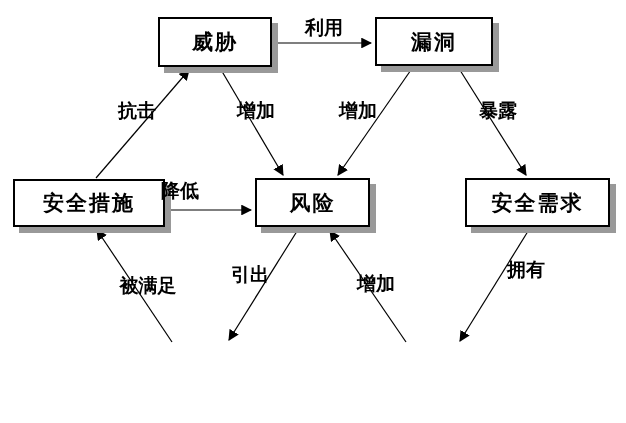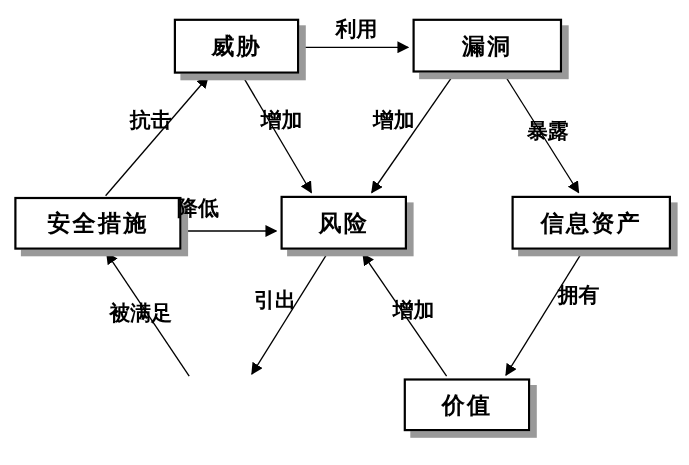--- a/index.html
+++ b/index.html
@@ -61,44 +61,43 @@
       <line x1="168" y1="210" x2="251" y2="210" marker-end="url(#arrow)"></line>
       <line x1="299" y1="228" x2="229" y2="340" marker-end="url(#arrow)"></line>
       <line x1="172" y1="342" x2="97" y2="230" marker-end="url(#arrow)"></line>
       <line x1="406" y1="342" x2="330" y2="231" marker-end="url(#arrow)"></line>
       <line x1="530" y1="228" x2="460" y2="341" marker-end="url(#arrow)"></line>
     </g>
   </svg>
 
   <div class="node" style="left:158px; top:17px;  width:114px; height:50px;">威胁</div>
 
-  <div class="node" style="left:375px; top:17px;  width:136px; height:49px;">漏洞</div>
+  <div class="node" style="left:375px; top:17px;  width:118px; height:49px;">漏洞</div>
 
   <div class="node" style="left:255px; top:178px; width:115px; height:49px;">风险</div>
 
   <div class="node" style="left:13px;  top:179px; width:152px; height:48px;">安全措施</div>
 
-  <div class="node" style="left:465px; top:178px; width:145px; height:49px;">信息资产</div>
+  <div class="node" style="left:465px; top:178px; width:145px; height:49px;">安全需求</div>
 
 
-  <div class="node" style="left:367px; top:344px; width:115px; height:48px;">价值</div>
 
   <div class="edge-label" style="left:324px; top:27px;">利用</div>
 
   <div class="edge-label" style="left:137px; top:110px;">抗击</div>
 
   <div class="edge-label" style="left:256px; top:110px;">增加</div>
 
   <div class="edge-label" style="left:358px; top:110px;">增加</div>
 
-  <div class="edge-label" style="left:498px; top:120px;">暴露</div>
+  <div class="edge-label" style="left:498px; top:110px;">暴露</div>
 
   <div class="edge-label" style="left:180px; top:190px;">降低</div>
 
   <div class="edge-label" style="left:250px; top:274px;">引出</div>
 
-  <div class="edge-label" style="left:128px; top:285px;">被满足</div>
+  <div class="edge-label" style="left:148px; top:285px;">被满足</div>
 
   <div class="edge-label" style="left:376px; top:283px;">增加</div>
 
   <div class="edge-label" style="left:496px; top:269px;margin-left:30px;">拥有</div>
 
 </div>
 
 </body></html>

